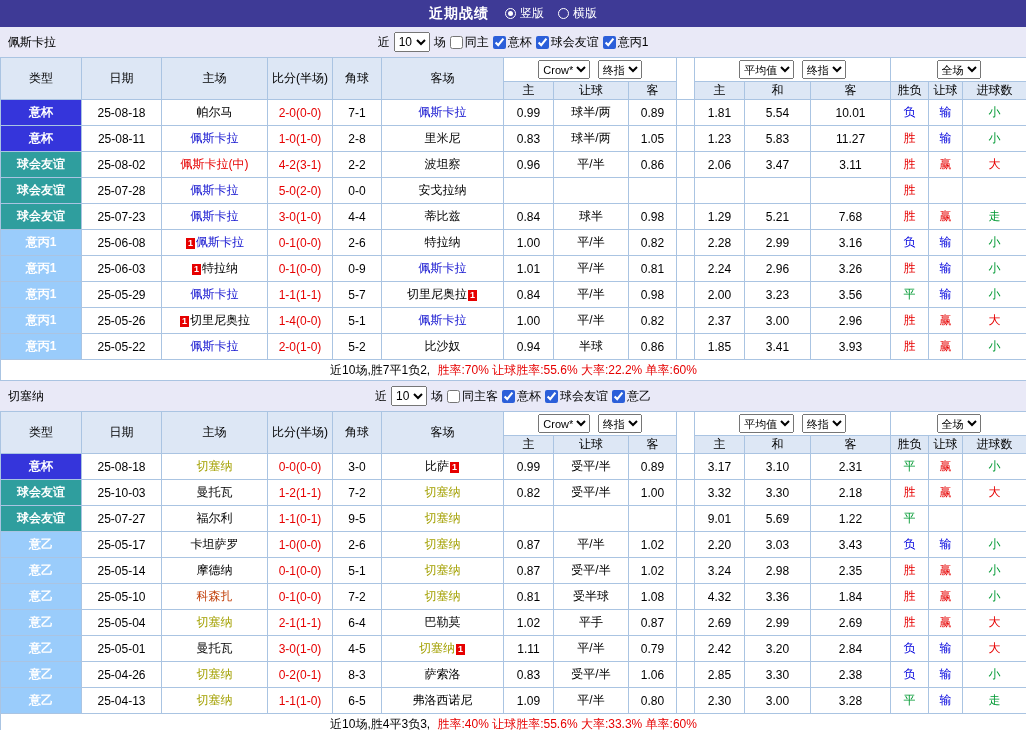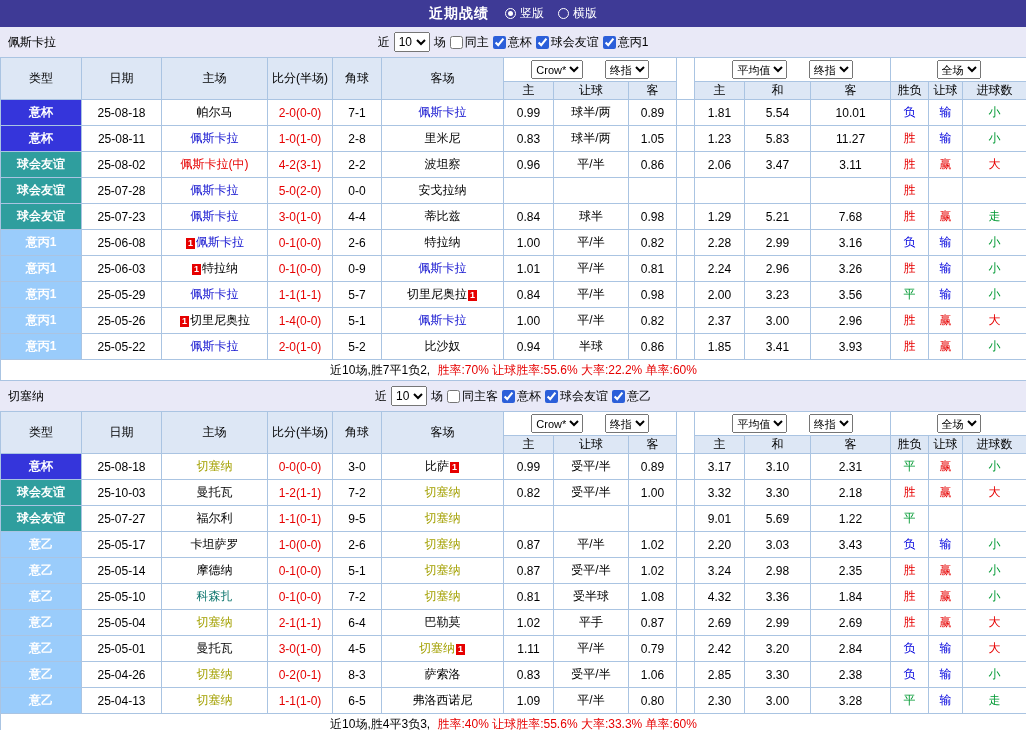--- a/index.html
+++ b/index.html
@@ -14,21 +14,21 @@
   .team-name{position:absolute;left:8px;}
   .controls{margin:0 auto;display:inline-flex;align-items:center;gap:4px;}
   .controls select{font-size:12px;height:20px;}
   .chk{display:inline-flex;align-items:center;gap:2px;cursor:pointer;}
   .chk input{width:13px;height:13px;accent-color:#2b5fd9;}
   table{width:1026px;table-layout:fixed;border-collapse:collapse;}
   th,td{border:1px solid #aac4e2;text-align:center;overflow:hidden;white-space:nowrap;font-weight:normal;}
   thead th.lh{background:#dde7f5;}
   thead th.ddc{background:#fff;height:24px;}
   thead tr.sub-row th{background:#dde7f5;height:18px;}
-  thead select{font-size:11px;height:19px;margin:0 9px;max-width:66px;}
+  thead select{font-size:11px;height:19px;margin:0 2px;max-width:66px;}
   tbody td{height:26px;}
   td.league{color:#fff;font-weight:bold;}
   td.score{color:#e60000;cursor:pointer;}
   .badge{display:inline-block;background:#e60000;color:#fff;font-size:9px;line-height:11px;padding:0 2px;margin:0 1px;font-weight:bold;}
   tfoot td{height:21px;}
   tfoot .red{color:#e60000;margin-left:4px;}
   .team-link{cursor:pointer;}
 </style>
 </head>
 <body>
@@ -481,21 +481,21 @@
           <td>3.24</td>
           <td>2.98</td>
           <td>2.35</td>
           <td style="color: rgb(230, 0, 0);">胜</td>
           <td style="color: rgb(230, 0, 0);">赢</td>
           <td style="color: rgb(0, 153, 51);">小</td>
         </tr>
         <tr>
           <td class="league" style="background: rgb(154, 204, 251);">意乙</td>
           <td>25-05-10</td>
-          <td><span class="team-link"><span style="color: #0f766e;">科森扎</span></span></td>
+          <td><span class="team-link"><span style="color: #c2410c;">科森扎</span></span></td>
           <td class="score">0-1(0-0)</td>
           <td>7-2</td>
           <td><span class="team-link"><span style="color: rgb(163, 160, 0);">切塞纳</span></span></td>
           <td>0.81</td>
           <td>受半球</td>
           <td>1.08</td>
           <td></td>
           <td>4.32</td>
           <td>3.36</td>
           <td>1.84</td>

